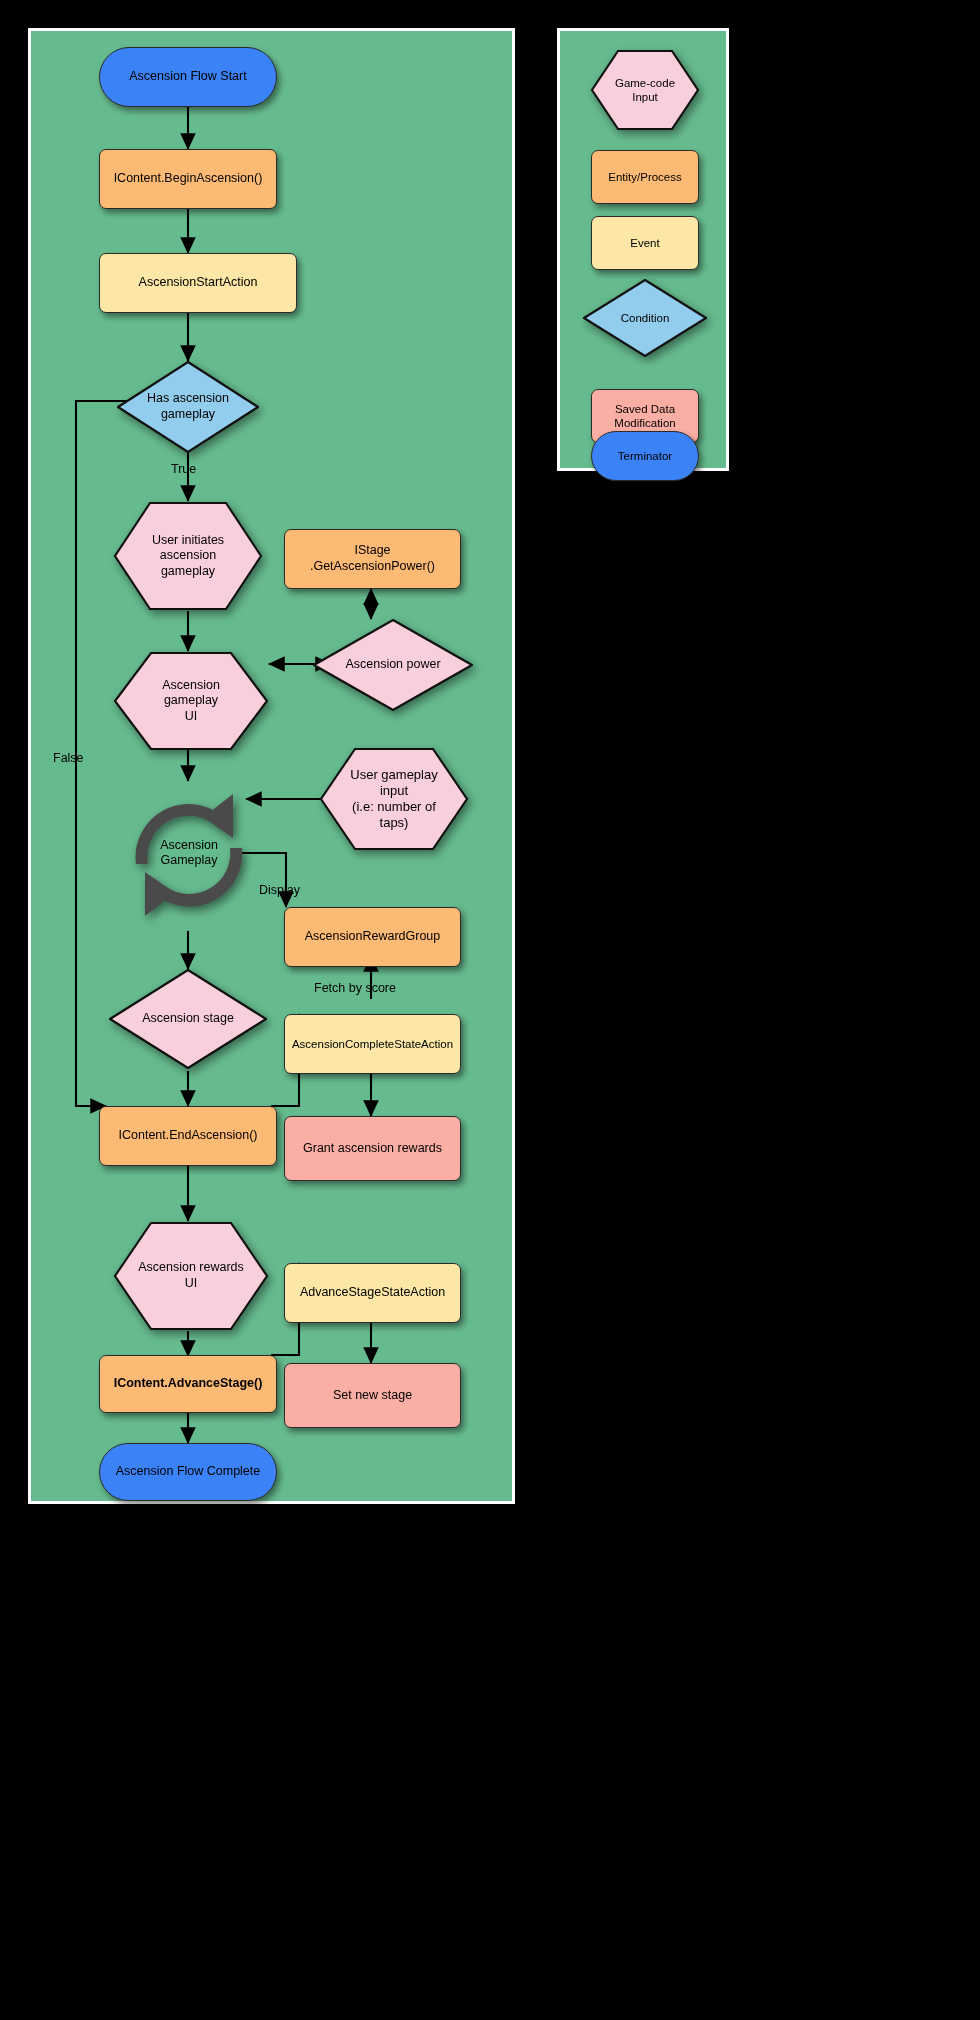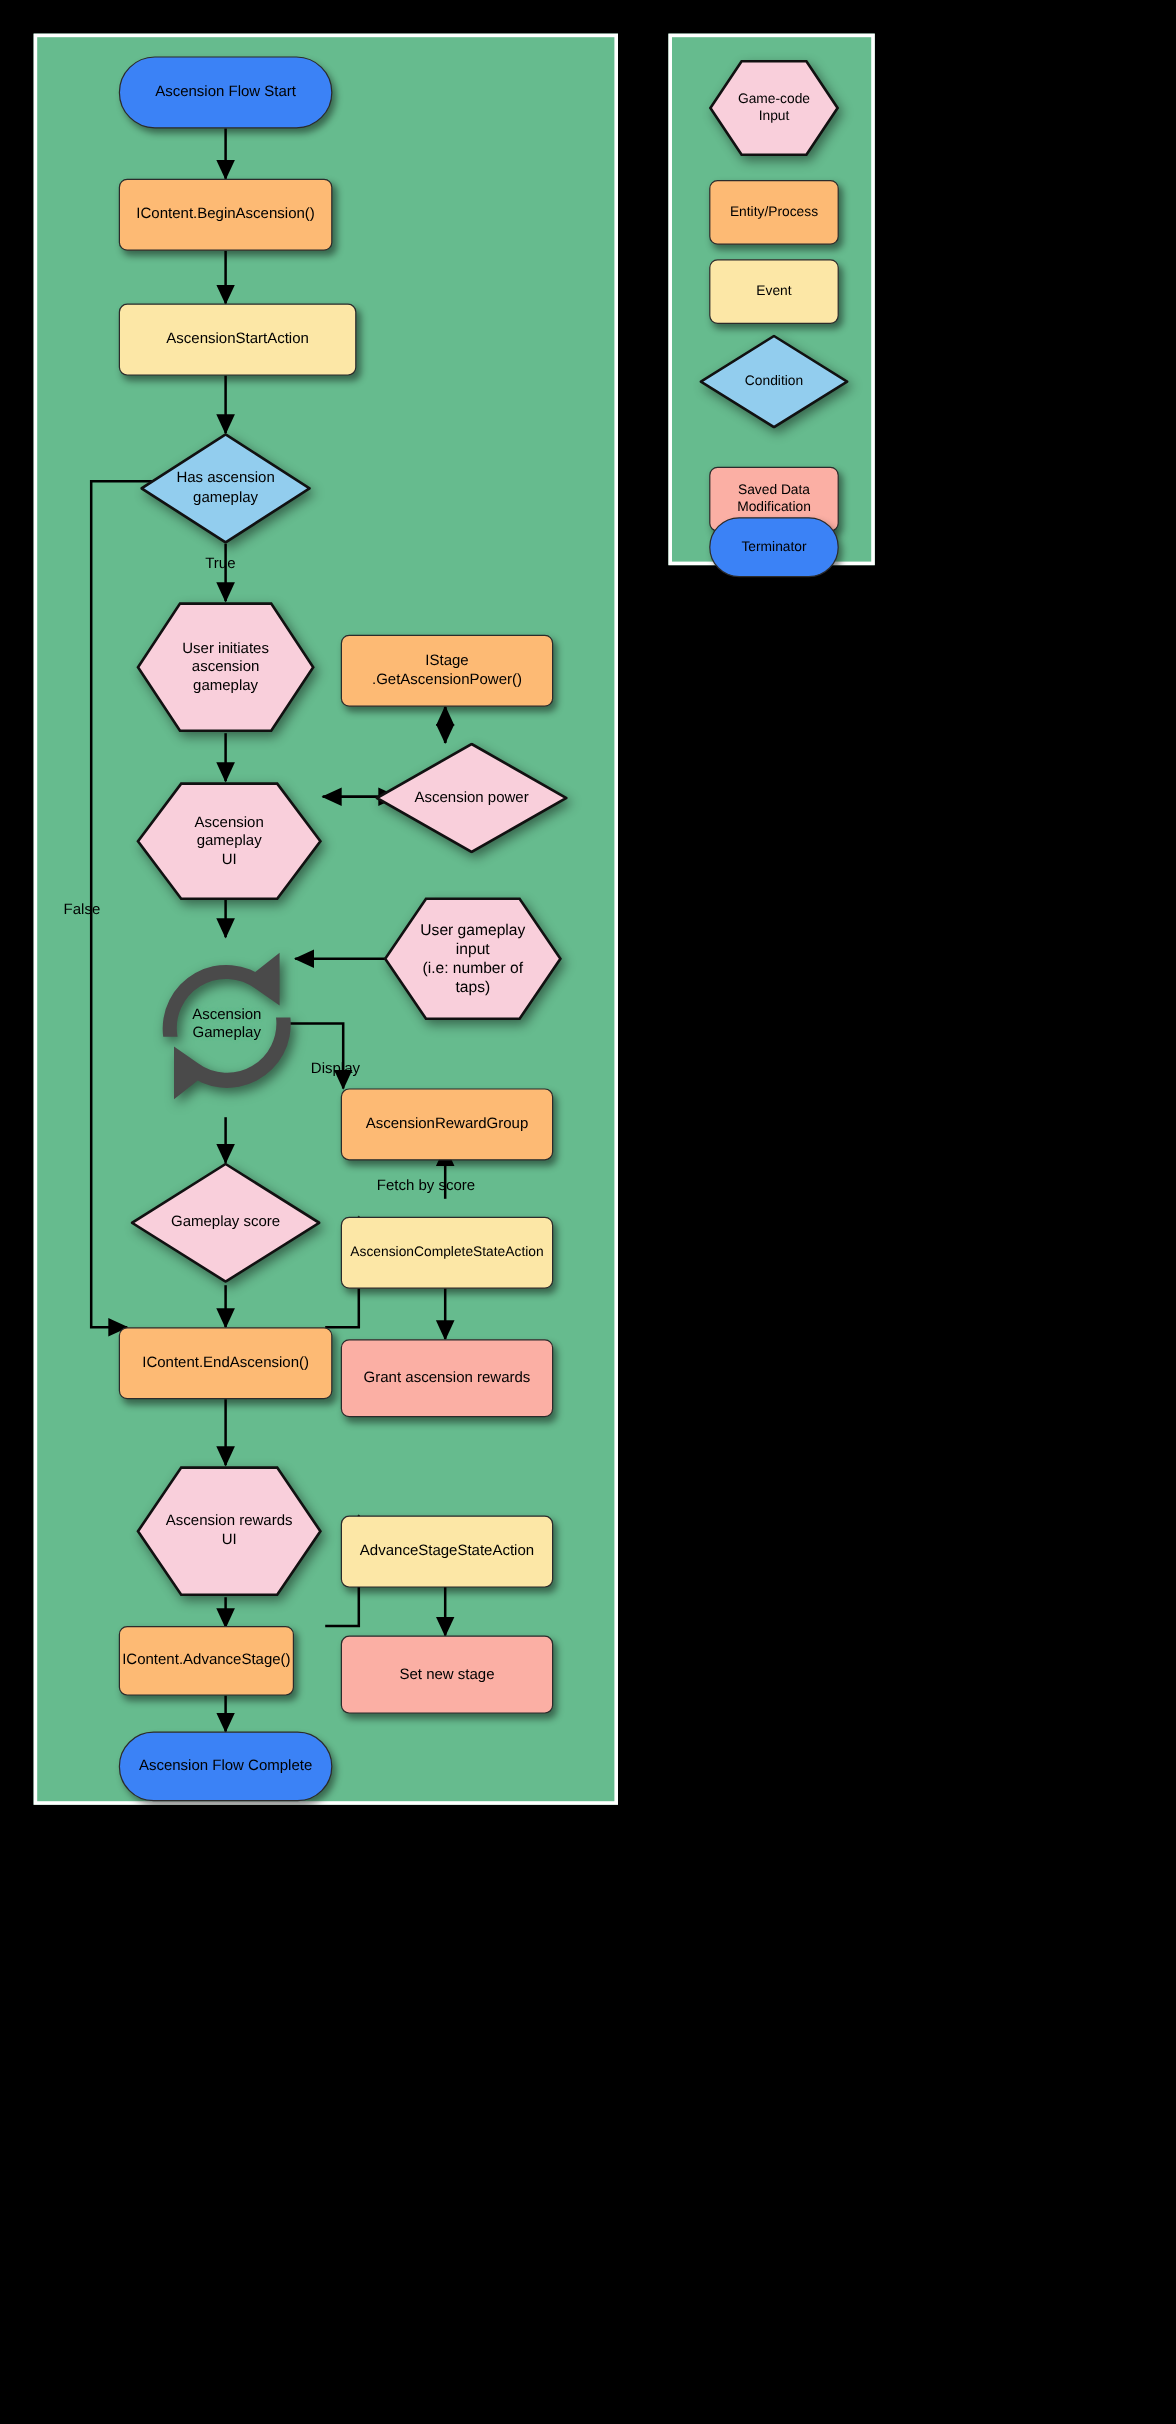--- a/index.html
+++ b/index.html
@@ -214,21 +214,21 @@
   </div>
 
   <div class="node rect green" style="left:253px; top:876px; width:177px; height:60px;">
     <span>AscensionRewardGroup</span>
   </div>
 
   <div class="node diamond" style="left:78px; top:938px; width:158px; height:100px;">
     <svg class="shape" viewBox="0 0 158 100" preserveAspectRatio="none">
       <polygon points="79,1 157,50 79,99 1,50" fill="#F9CFDB" stroke="#111" stroke-width="2.2"></polygon>
     </svg>
-    <span class="lbl">Gameplay score</span>
+    <span class="lbl">Ascension stage</span>
   </div>
 
   <div class="node rect green" style="left:68px; top:1075px; width:178px; height:60px;">
     <span>IContent.EndAscension()</span>
   </div>
 
   <div class="node rect yellow" style="left:253px; top:983px; width:177px; height:60px;">
     <span style="font-size:11.5px;">AscensionCompleteStateAction</span>
   </div>
 
@@ -241,21 +241,21 @@
       <polygon points="38,2 118,2 154,55 118,108 38,108 2,55" fill="#F9CFDB" stroke="#111" stroke-width="2.2"></polygon>
     </svg>
     <span class="lbl">Ascension rewards
 UI</span>
   </div>
 
   <div class="node rect yellow" style="left:253px; top:1232px; width:177px; height:60px;">
     <span>AdvanceStageStateAction</span>
   </div>
 
-  <div class="node rect green" style="left:68px; top:1324px; width:146px; height:58px;">
+  <div class="node rect green" style="left:68px; top:1324px; width:178px; height:58px;font-weight:bold;">
     <span>IContent.AdvanceStage()</span>
   </div>
 
   <div class="node rect salmon" style="left:253px; top:1332px; width:177px; height:65px;">
     <span>Set new stage</span>
   </div>
 
   <div class="node term" style="left:68px; top:1412px; width:178px; height:58px;">
     <span>Ascension Flow Complete</span>
   </div>

